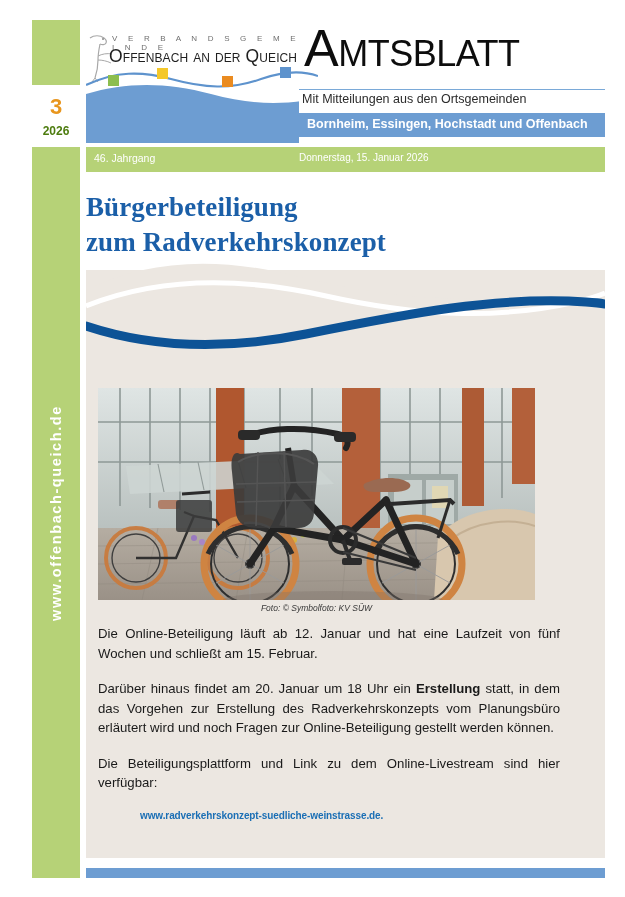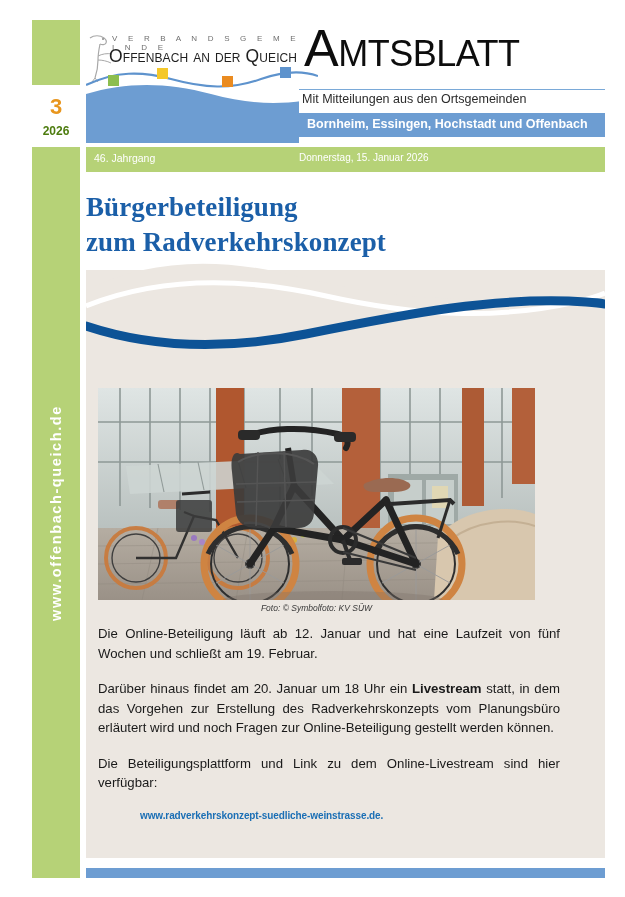--- a/index.html
+++ b/index.html
@@ -408,22 +408,22 @@
           <path d="M245,164 L318,182 M245,140 L318,170" stroke="#3a3a3a" stroke-width="2" fill="none"></path>
 
           <ellipse cx="235" cy="212" rx="110" ry="9" fill="#7e7469" opacity="0.35"></ellipse>
         </g>
       </svg>
     </div>
 
     <div class="photo-caption">Foto: © Symbolfoto: KV SÜW</div>
 
     <div class="body-copy">
-      <p>Die Online-Beteiligung läuft ab 12. Januar und hat eine Laufzeit von fünf Wochen und schließt am 19. Februar.</p>
-      <p><span>Darüber hinaus findet am 20. Januar um 18 Uhr ein </span><b>Livestream</b><span> statt, in dem das Vorgehen zur Erstellung des Radverkehrskonzepts vom Planungsbüro erläutert wird und noch Fragen zur Online-Beteiligung gestellt werden können.</span></p>
+      <p>Die Online-Beteiligung läuft ab 12. Januar und hat eine Laufzeit von fünf Wochen und schließt am 15. Februar.</p>
+      <p><span>Darüber hinaus findet am 20. Januar um 18 Uhr ein </span><b>Erstellung</b><span> statt, in dem das Vorgehen zur Erstellung des Radverkehrskonzepts vom Planungsbüro erläutert wird und noch Fragen zur Online-Beteiligung gestellt werden können.</span></p>
       <p>Die Beteiligungsplattform und Link zu dem Online-Livestream sind hier verfügbar:</p>
       <div class="url-line">www.radverkehrskonzept-suedliche-weinstrasse.de.</div>
     </div>
   </div>
 
   <div class="bottom-bar"></div>
 
 </div>
 
 </body></html>

